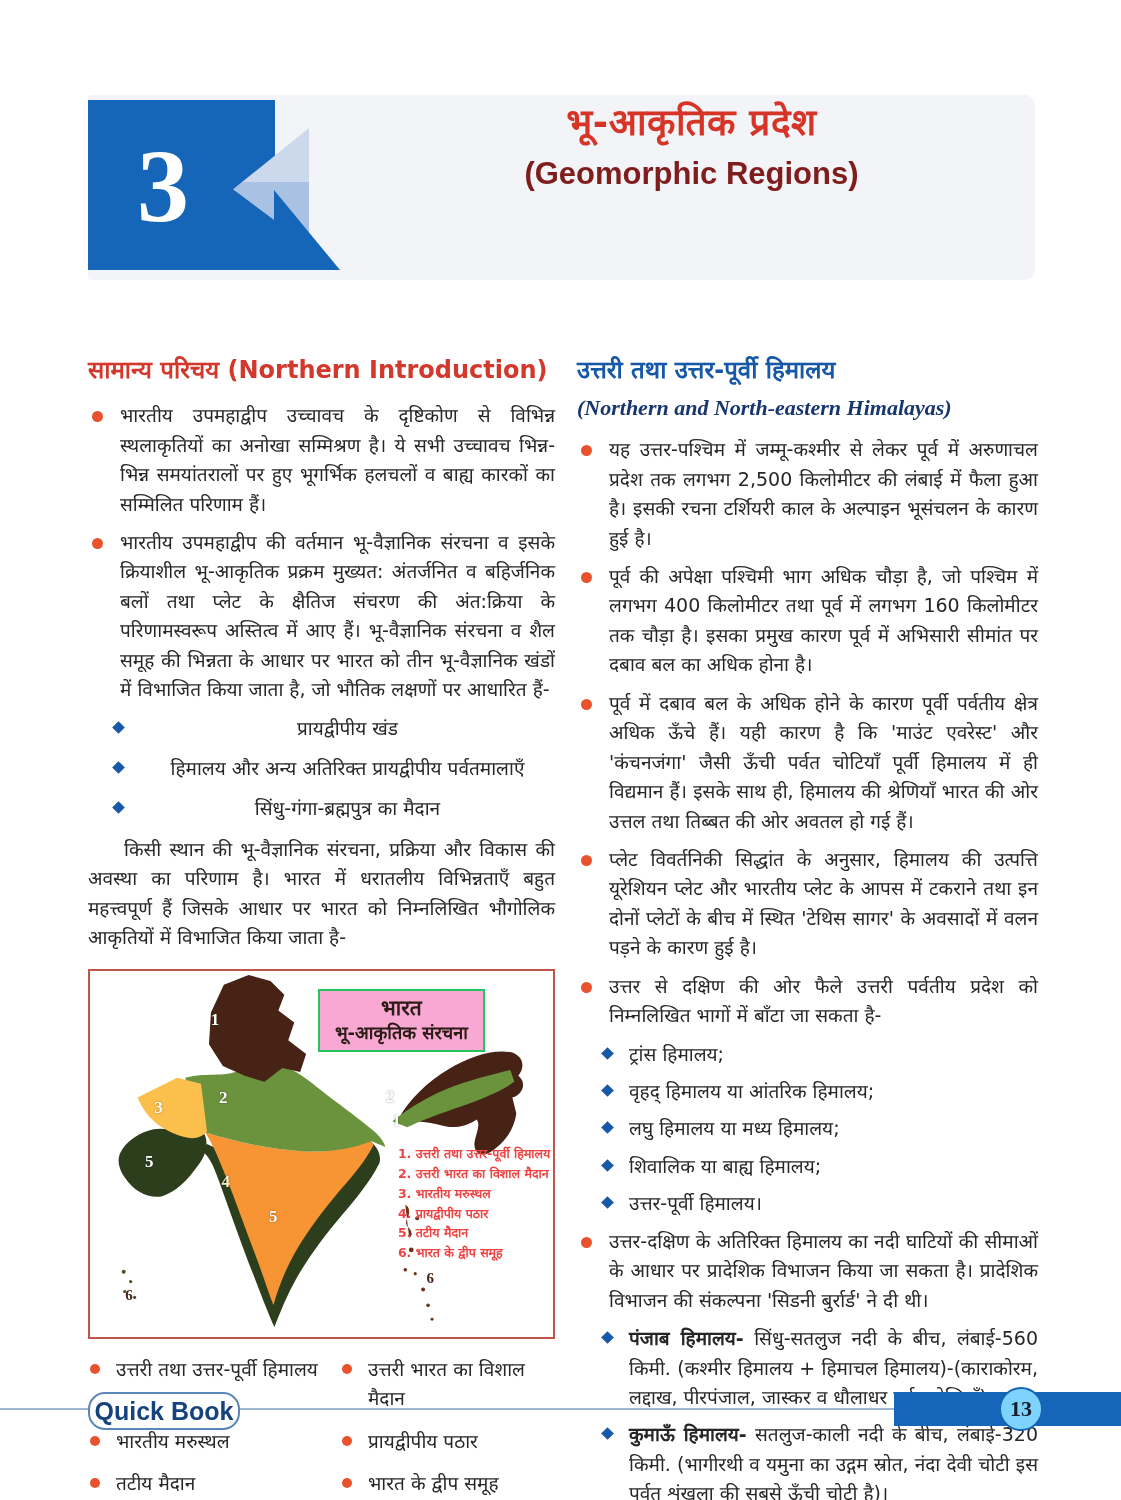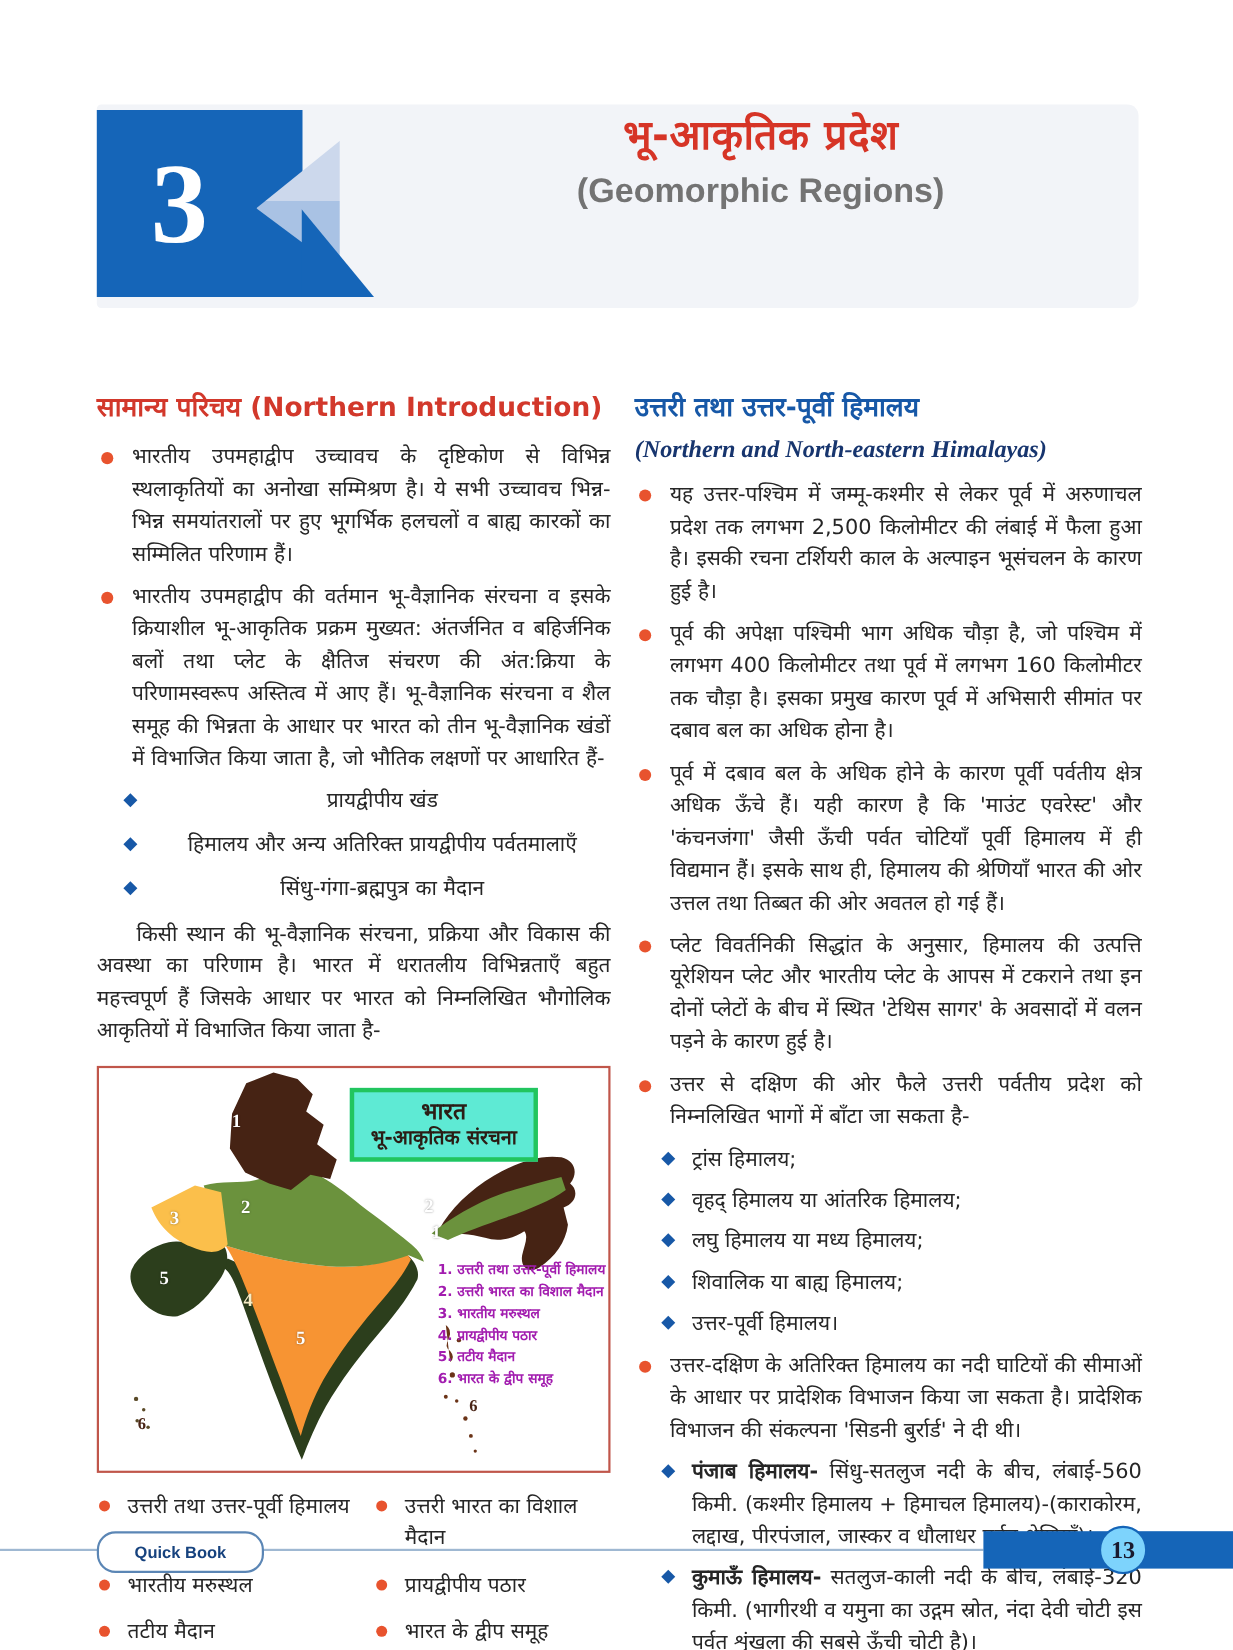--- a/index.html
+++ b/index.html
@@ -44,21 +44,21 @@
   .chapter-titles{
     position:absolute;left:260px;right:0;top:0;height:100%;
     display:flex;flex-direction:column;align-items:center;justify-content:flex-start;gap:10px;
   }
   .chapter-title-hi{
     font-size:37px;font-weight:bold;color:#d63426;
     letter-spacing:0.5px;
   }
   .chapter-title-en{
     font-family:"Liberation Sans",sans-serif;
-    font-size:31px;font-weight:bold;color:#737373;
+    font-size:31px;font-weight:bold;color:#7f1d1d;
   }
 
   
   .columns{
     position:absolute;left:88px;top:352px;
     width:950px;
     display:flex;gap:22px;
     font-size:19px;line-height:1.55;text-align:justify;
   }
   .col-left{width:467px;flex:0 0 467px;}
@@ -95,28 +95,28 @@
 
   
   figure.map{
     position:relative;margin:16px 0 0 0;
     width:463px;height:366px;
     border:2px solid #c0564a;background:#ffffff;
   }
   figure.map svg{position:absolute;left:0;top:0;width:100%;height:100%;}
   .map-title{
     position:absolute;left:49.3%;top:5.1%;width:34.2%;
-    border:4px solid #22c55e;background:#5eead4;
+    border:2px solid #22c55e;background:#f9a8d4;
     text-align:center;padding:4px 2px 6px 2px;line-height:1.25;
   }
   .map-title .mt1{font-size:21px;font-weight:bold;color:#2b1d15;}
   .map-title .mt2{font-size:18px;font-weight:bold;color:#2b1d15;}
   ol.map-legend{
     position:absolute;left:66.5%;top:47.5%;margin:0;padding:0;list-style:none;
-    font-size:12.5px;line-height:1.58;color:#a21caf;font-weight:600;
+    font-size:12.5px;line-height:1.58;color:#ef4444;font-weight:600;
     text-align:left;white-space:nowrap;
   }
   .ml{
     position:absolute;font-family:"Liberation Serif","DejaVu Serif",serif;
     font-size:17px;font-weight:bold;color:#ffffff;
     text-shadow:0 0 2px rgba(0,0,0,.45);
     transform:translate(-50%,-50%);
   }
   .ml-dark{color:#4a2517;text-shadow:none;font-size:15px;}
   .ml1{left:27%;top:13.5%;}
@@ -138,21 +138,21 @@
   .map-caption .cap{position:relative;padding-left:28px;text-align:left;}
   .map-caption .dot{left:2px;top:9px;width:10px;height:10px;}
 
   
   .footer-line{position:absolute;left:0;top:1408px;width:894px;height:2px;background:#9fb8d2;}
   .footer-pill{
     position:absolute;left:88px;top:1392px;width:148px;height:34px;
     background:#ffffff;border:2px solid #5b86b5;border-radius:17px;
     display:flex;align-items:center;justify-content:center;
     font-family:"Liberation Sans",sans-serif;
-    font-size:15px;font-weight:bold;color:#16427e;
+    font-size:25px;font-weight:bold;color:#16427e;
   }
   .footer-bar{position:absolute;left:894px;top:1392px;right:0;height:34px;background:#1565b8;}
   .footer-pageno{
     position:absolute;left:999px;top:1387px;width:40px;height:40px;
     background:#7dd3fc;border:2px solid #1565b8;border-radius:50%;
     display:flex;align-items:center;justify-content:center;
     font-family:"Liberation Serif","DejaVu Serif",serif;
     font-size:22px;font-weight:bold;color:#1a1a2e;
   }
 </style>

